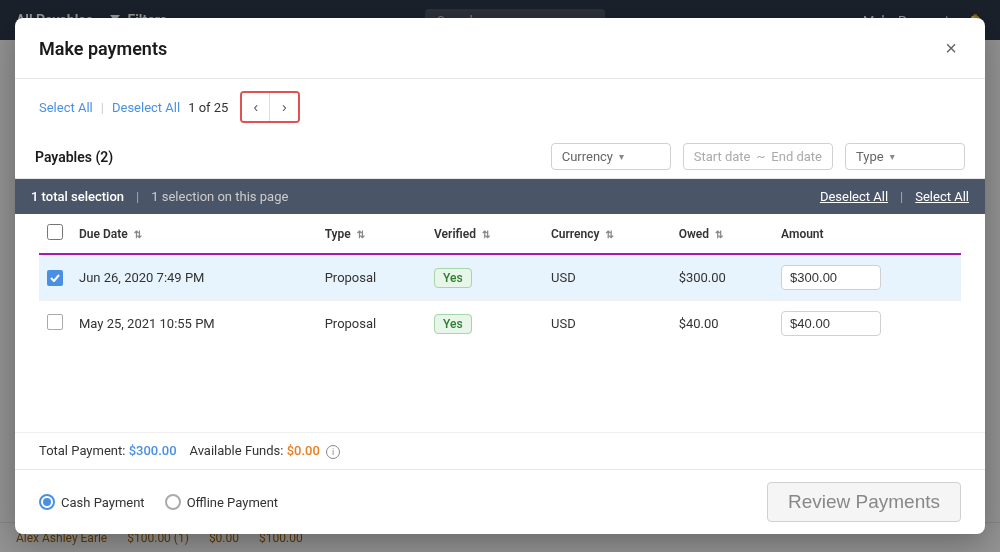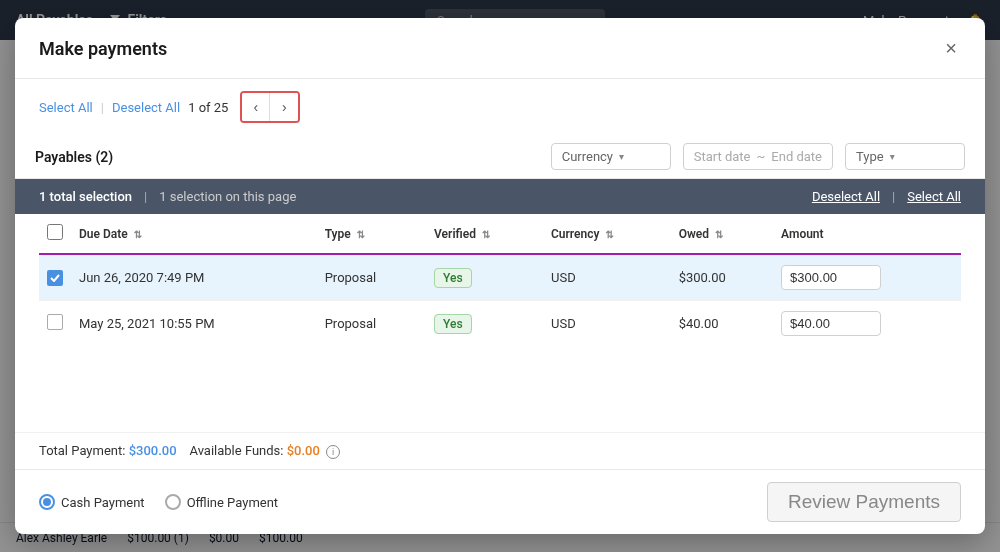--- a/index.html
+++ b/index.html
@@ -248,21 +248,21 @@
     .chevron-icon {
       font-size: 10px;
       color: #888;
     }
 
     
     .selection-bar {
       background: #4a5568;
       display: flex;
       align-items: center;
-      padding: 10px 24px;
+      padding: 10px 16px;
       flex-shrink: 0;
       gap: 12px;
     }
 
     .selection-count {
       font-size: 13px;
       color: #fff;
       font-weight: 500;
     }
 
@@ -511,21 +511,21 @@
       bottom: 0;
       left: 0;
       right: 0;
       height: 30px;
       background: #f5f5f5;
       border-top: 1px solid #e0e0e0;
       display: flex;
       align-items: center;
       padding: 0 16px;
       font-size: 12px;
-      color: #0f172a;
+      color: #a16207;
       gap: 20px;
       z-index: 5;
     }
   </style>
 </head>
 <body>
 
 <div class="bg-page">
   <div class="bg-topbar">
     <div class="bg-topbar-left">

